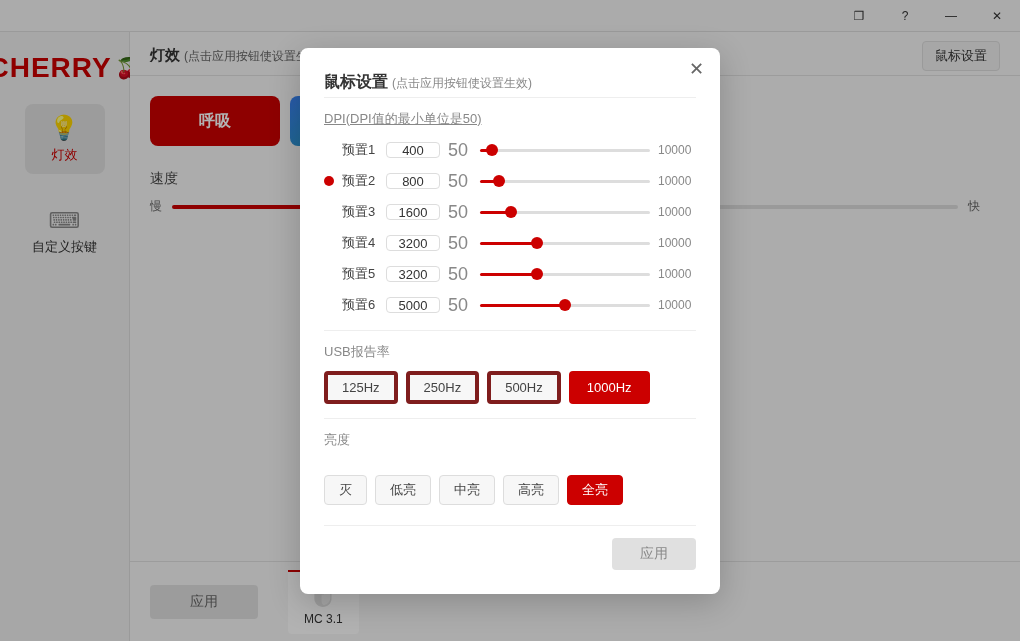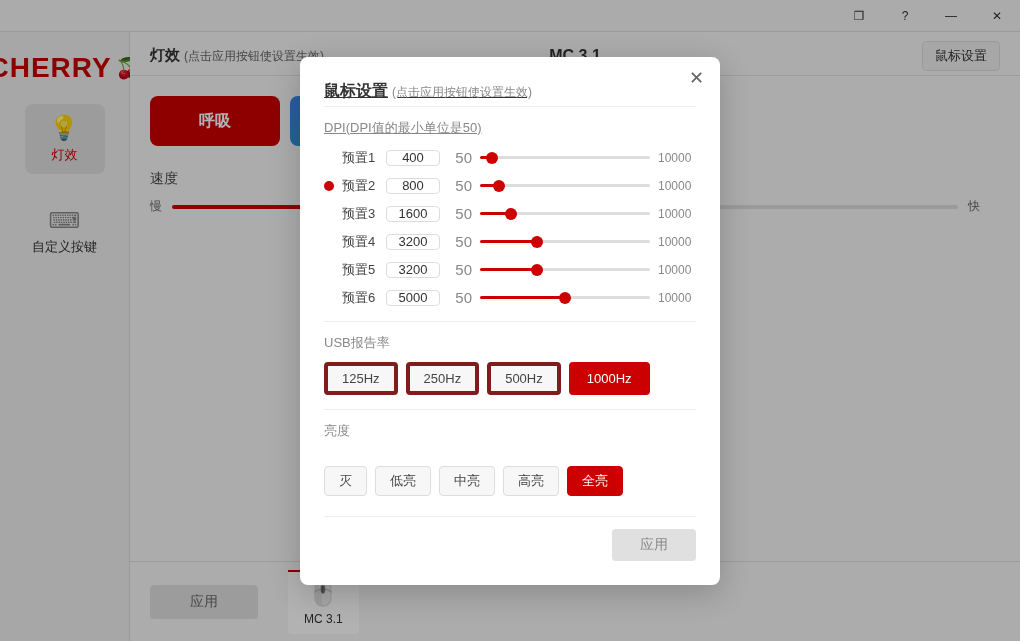--- a/index.html
+++ b/index.html
@@ -261,21 +261,20 @@
       cursor: pointer;
       background: none;
       border: none;
       line-height: 1;
     }
     .modal-title {
       font-size: 16px;
       font-weight: bold;
       color: #333;
       margin-bottom: 4px;
-      text-decoration: underline;
     }
 
     
     .dpi-section-title {
       font-size: 13px;
       color: #888;
       margin-bottom: 12px;
       border-top: 1px solid #eee;
       padding-top: 12px;
       text-decoration: underline;
@@ -294,24 +293,23 @@
     .dpi-input {
       width: 54px;
       height: 16px;
       border: 1px solid #ddd;
       border-radius: 4px;
       text-align: center;
       font-size: 13px;
       color: #333;
     }
     .dpi-min {
-      font-size: 15px;
+      font-size: 18px;
       color: #888;
       width: 24px;
-      text-align: right;
     }
     .dpi-slider {
       flex: 1;
       -webkit-appearance: none;
       height: 3px;
       border-radius: 2px;
       outline: none;
       cursor: pointer;
     }
     .dpi-slider::-webkit-slider-thumb {

